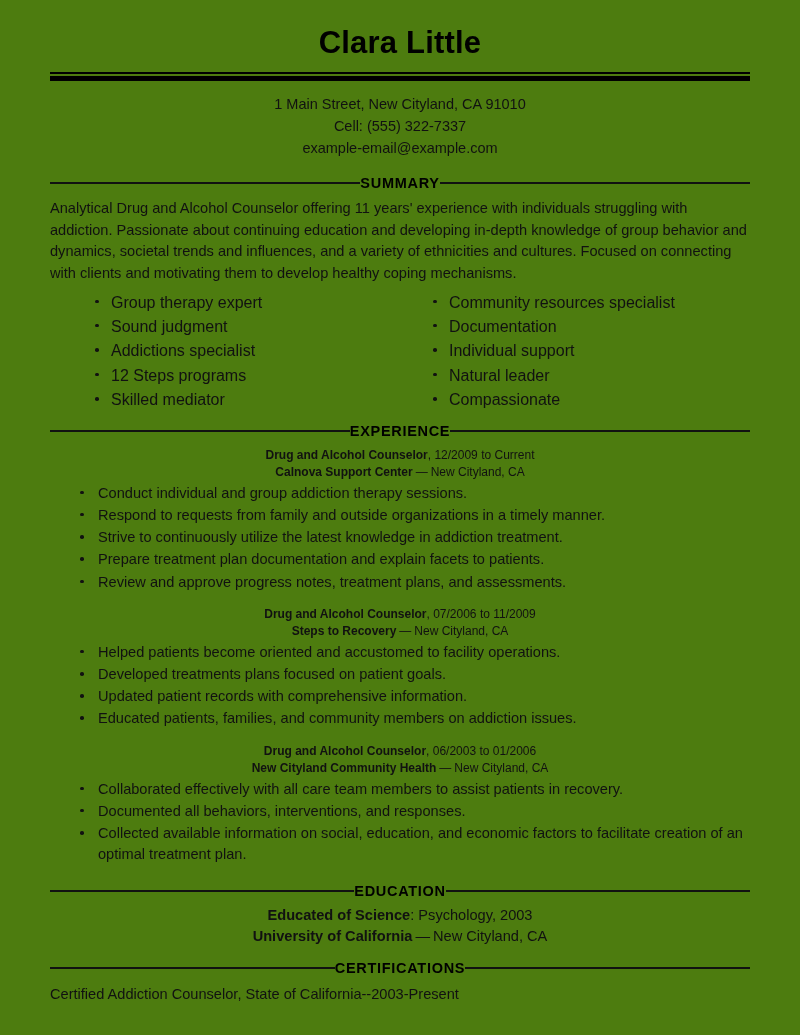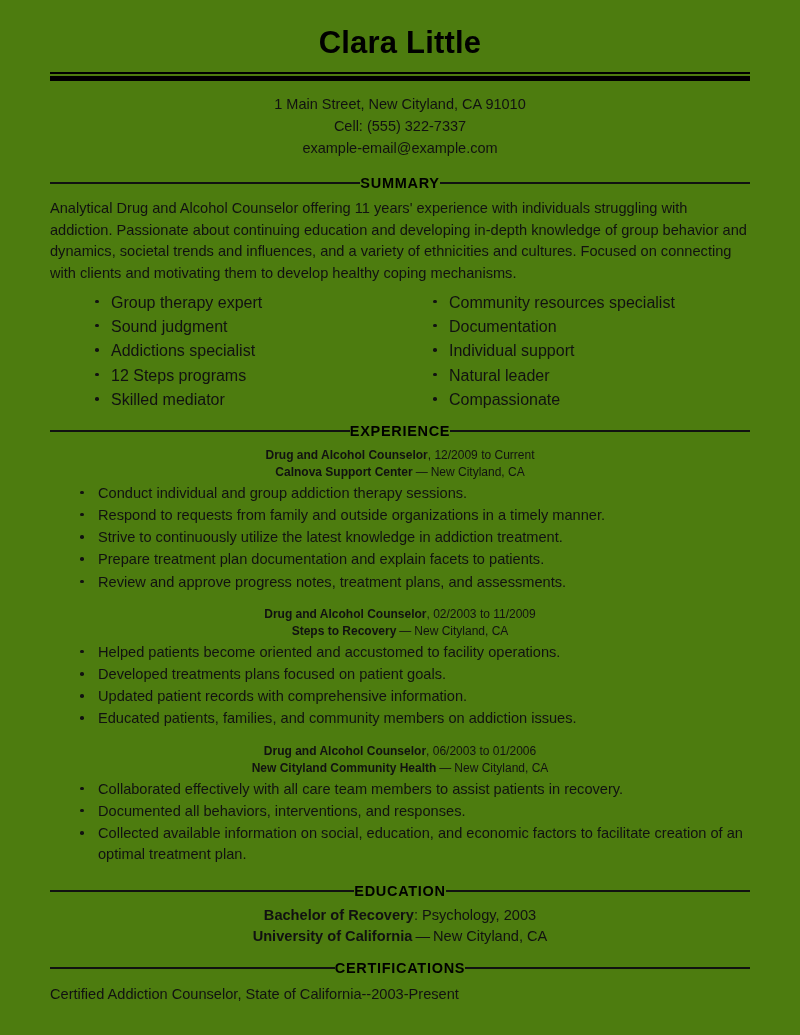--- a/index.html
+++ b/index.html
@@ -235,21 +235,21 @@
       <li>Strive to continuously utilize the latest knowledge in addiction treatment.</li>
       <li>Prepare treatment plan documentation and explain facets to patients.</li>
       <li>Review and approve progress notes, treatment plans, and assessments.</li>
     </ul>
   </div>
 
   <div class="job-gap"></div>
 
   <div class="job">
     <div class="job-line">
-      <span class="b">Drug and Alcohol Counselor</span><span>, 02/2003 to 11/2009</span>
+      <span class="b">Drug and Alcohol Counselor</span><span>, 07/2006 to 11/2009</span>
     </div>
     <div class="job-line">
       <span class="b">Steps to Recovery</span><span class="dash">—</span><span>New Cityland, CA</span>
     </div>
     <ul class="bullets">
       <li>Helped patients become oriented and accustomed to facility operations.</li>
       <li>Developed treatments plans focused on patient goals.</li>
       <li>Updated patient records with comprehensive information.</li>
       <li>Educated patients, families, and community members on addiction issues.</li>
     </ul>
@@ -272,21 +272,21 @@
   </div>
 
   <div class="sp-md"></div>
 
   <div class="section-head">
     <div class="line"></div>
     <div class="title">EDUCATION</div>
     <div class="line"></div>
   </div>
   <div class="edu-line">
-    <span class="b">Bachelor of Recovery</span><span>: Psychology, 2003</span>
+    <span class="b">Educated of Science</span><span>: Psychology, 2003</span>
   </div>
   <div class="edu-line">
     <span class="b">University of California</span><span class="dash">—</span><span>New Cityland, CA</span>
   </div>
 
   <div class="sp-sm"></div>
 
   <div class="section-head">
     <div class="line"></div>
     <div class="title">CERTIFICATIONS</div>

